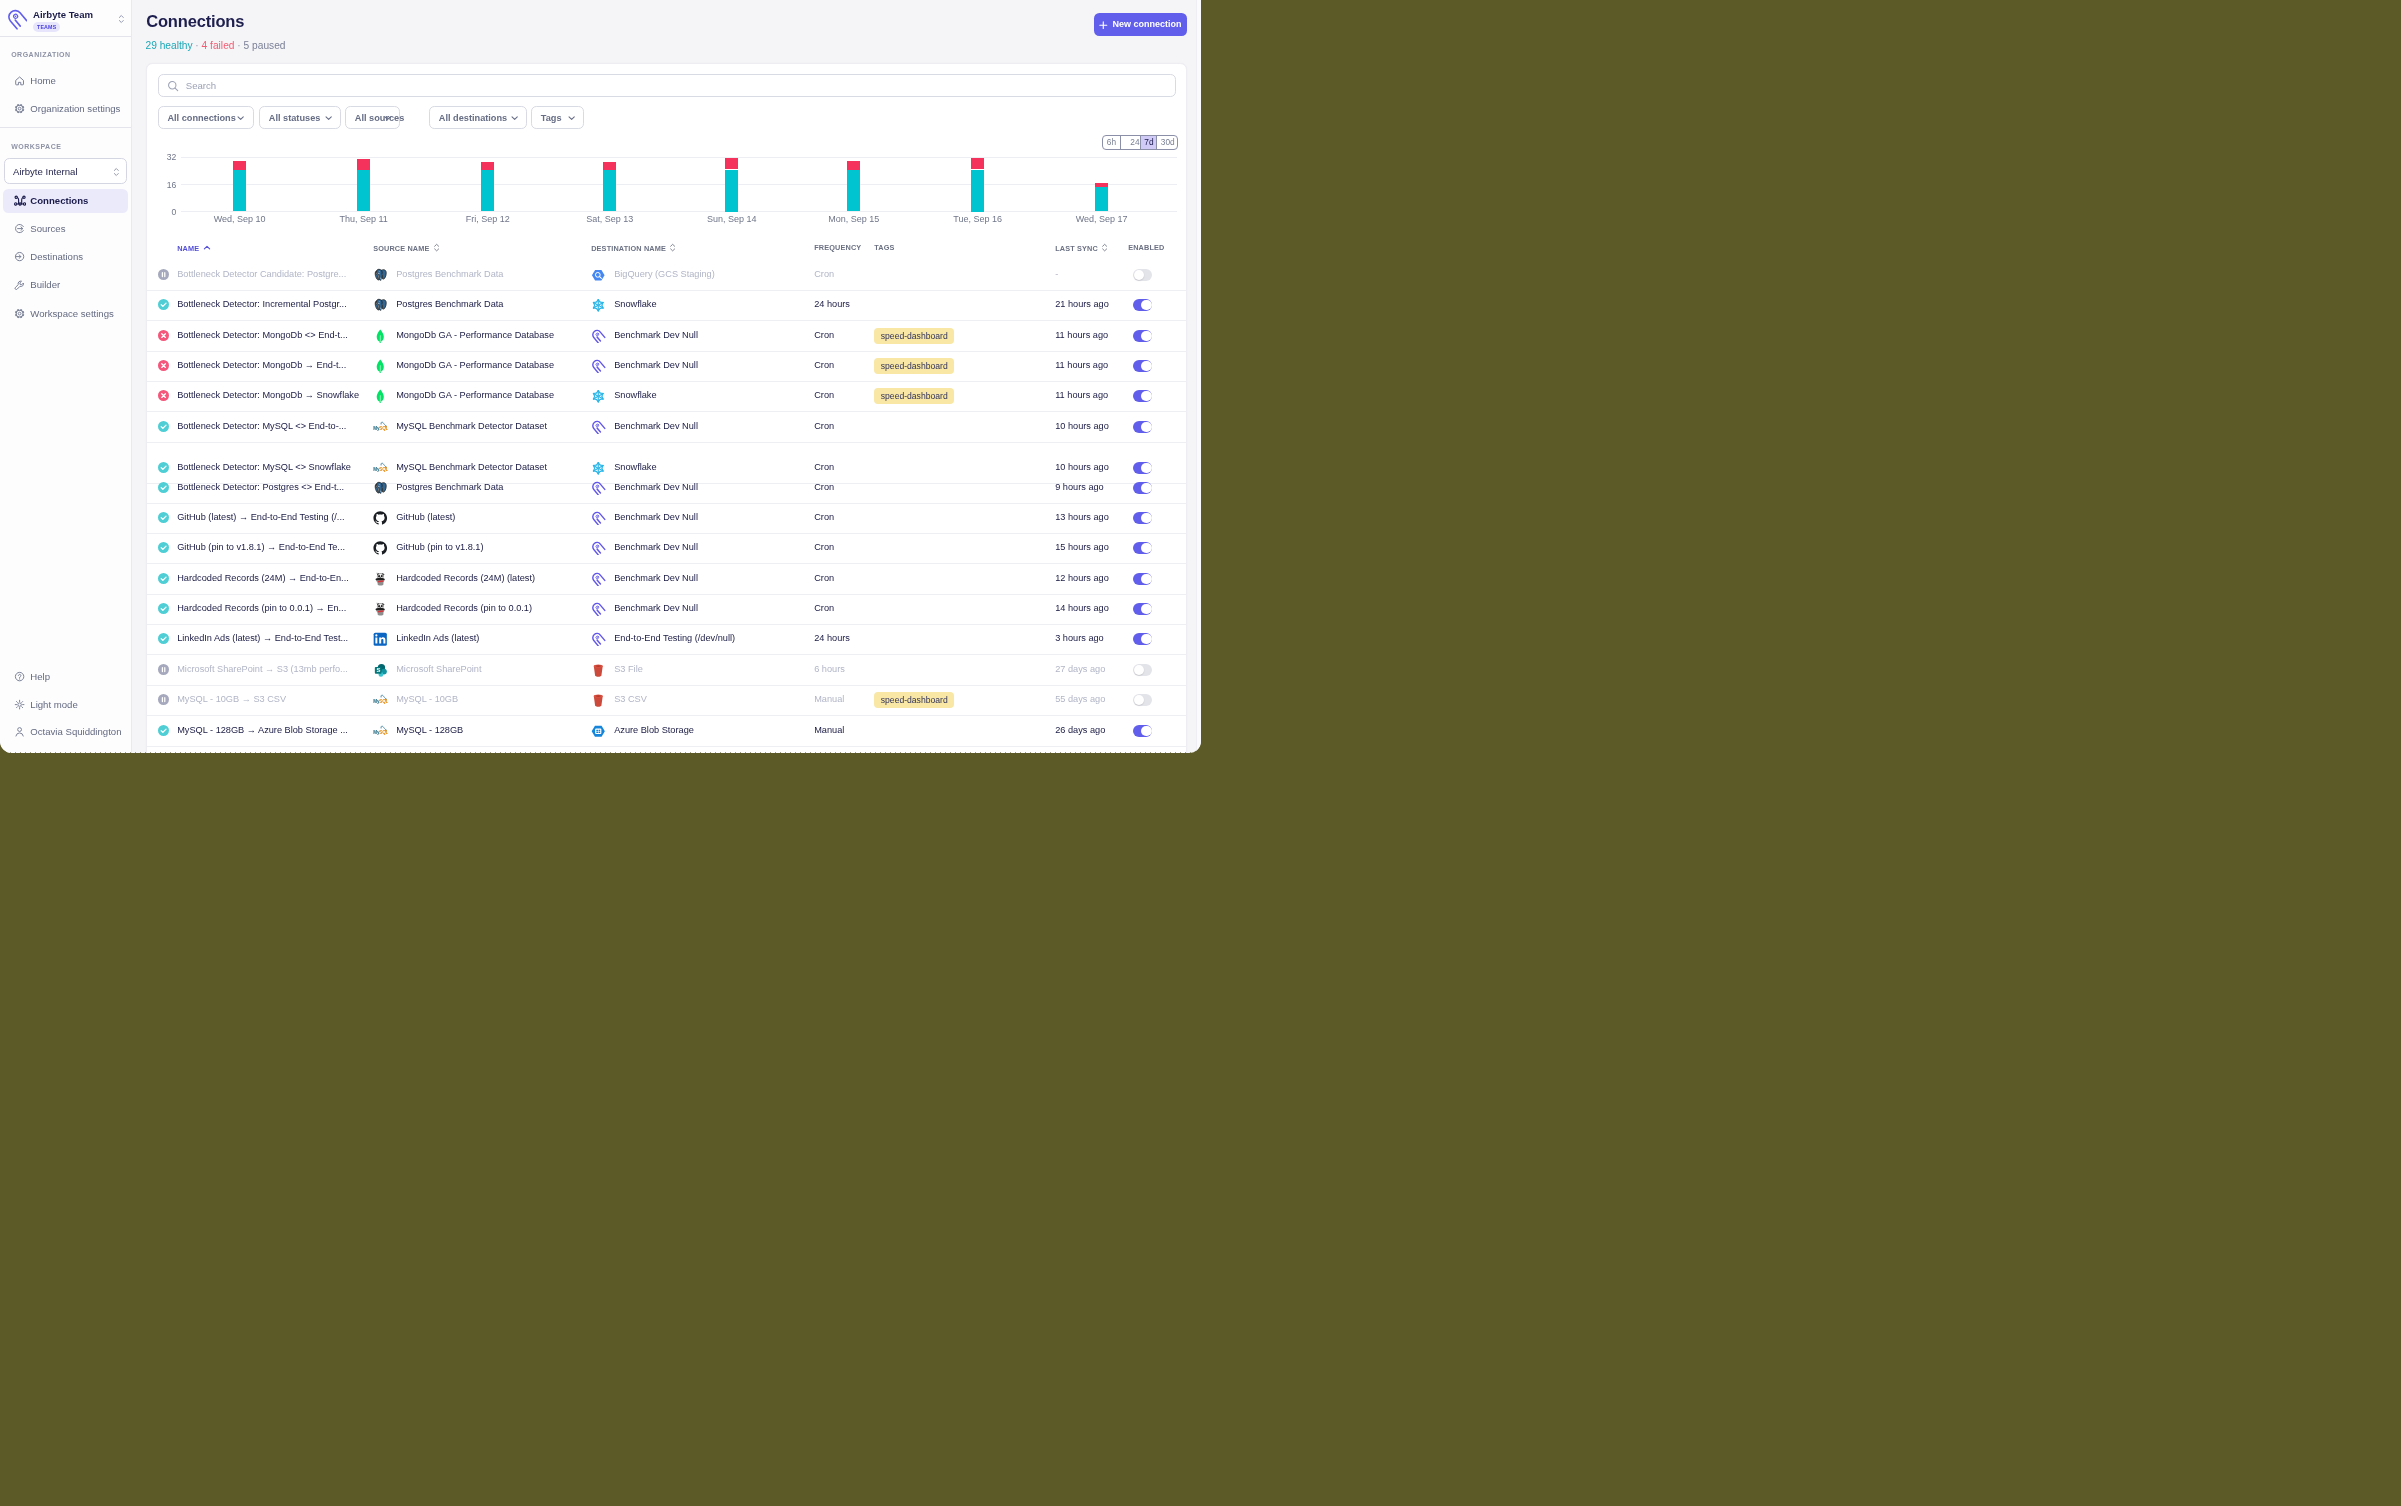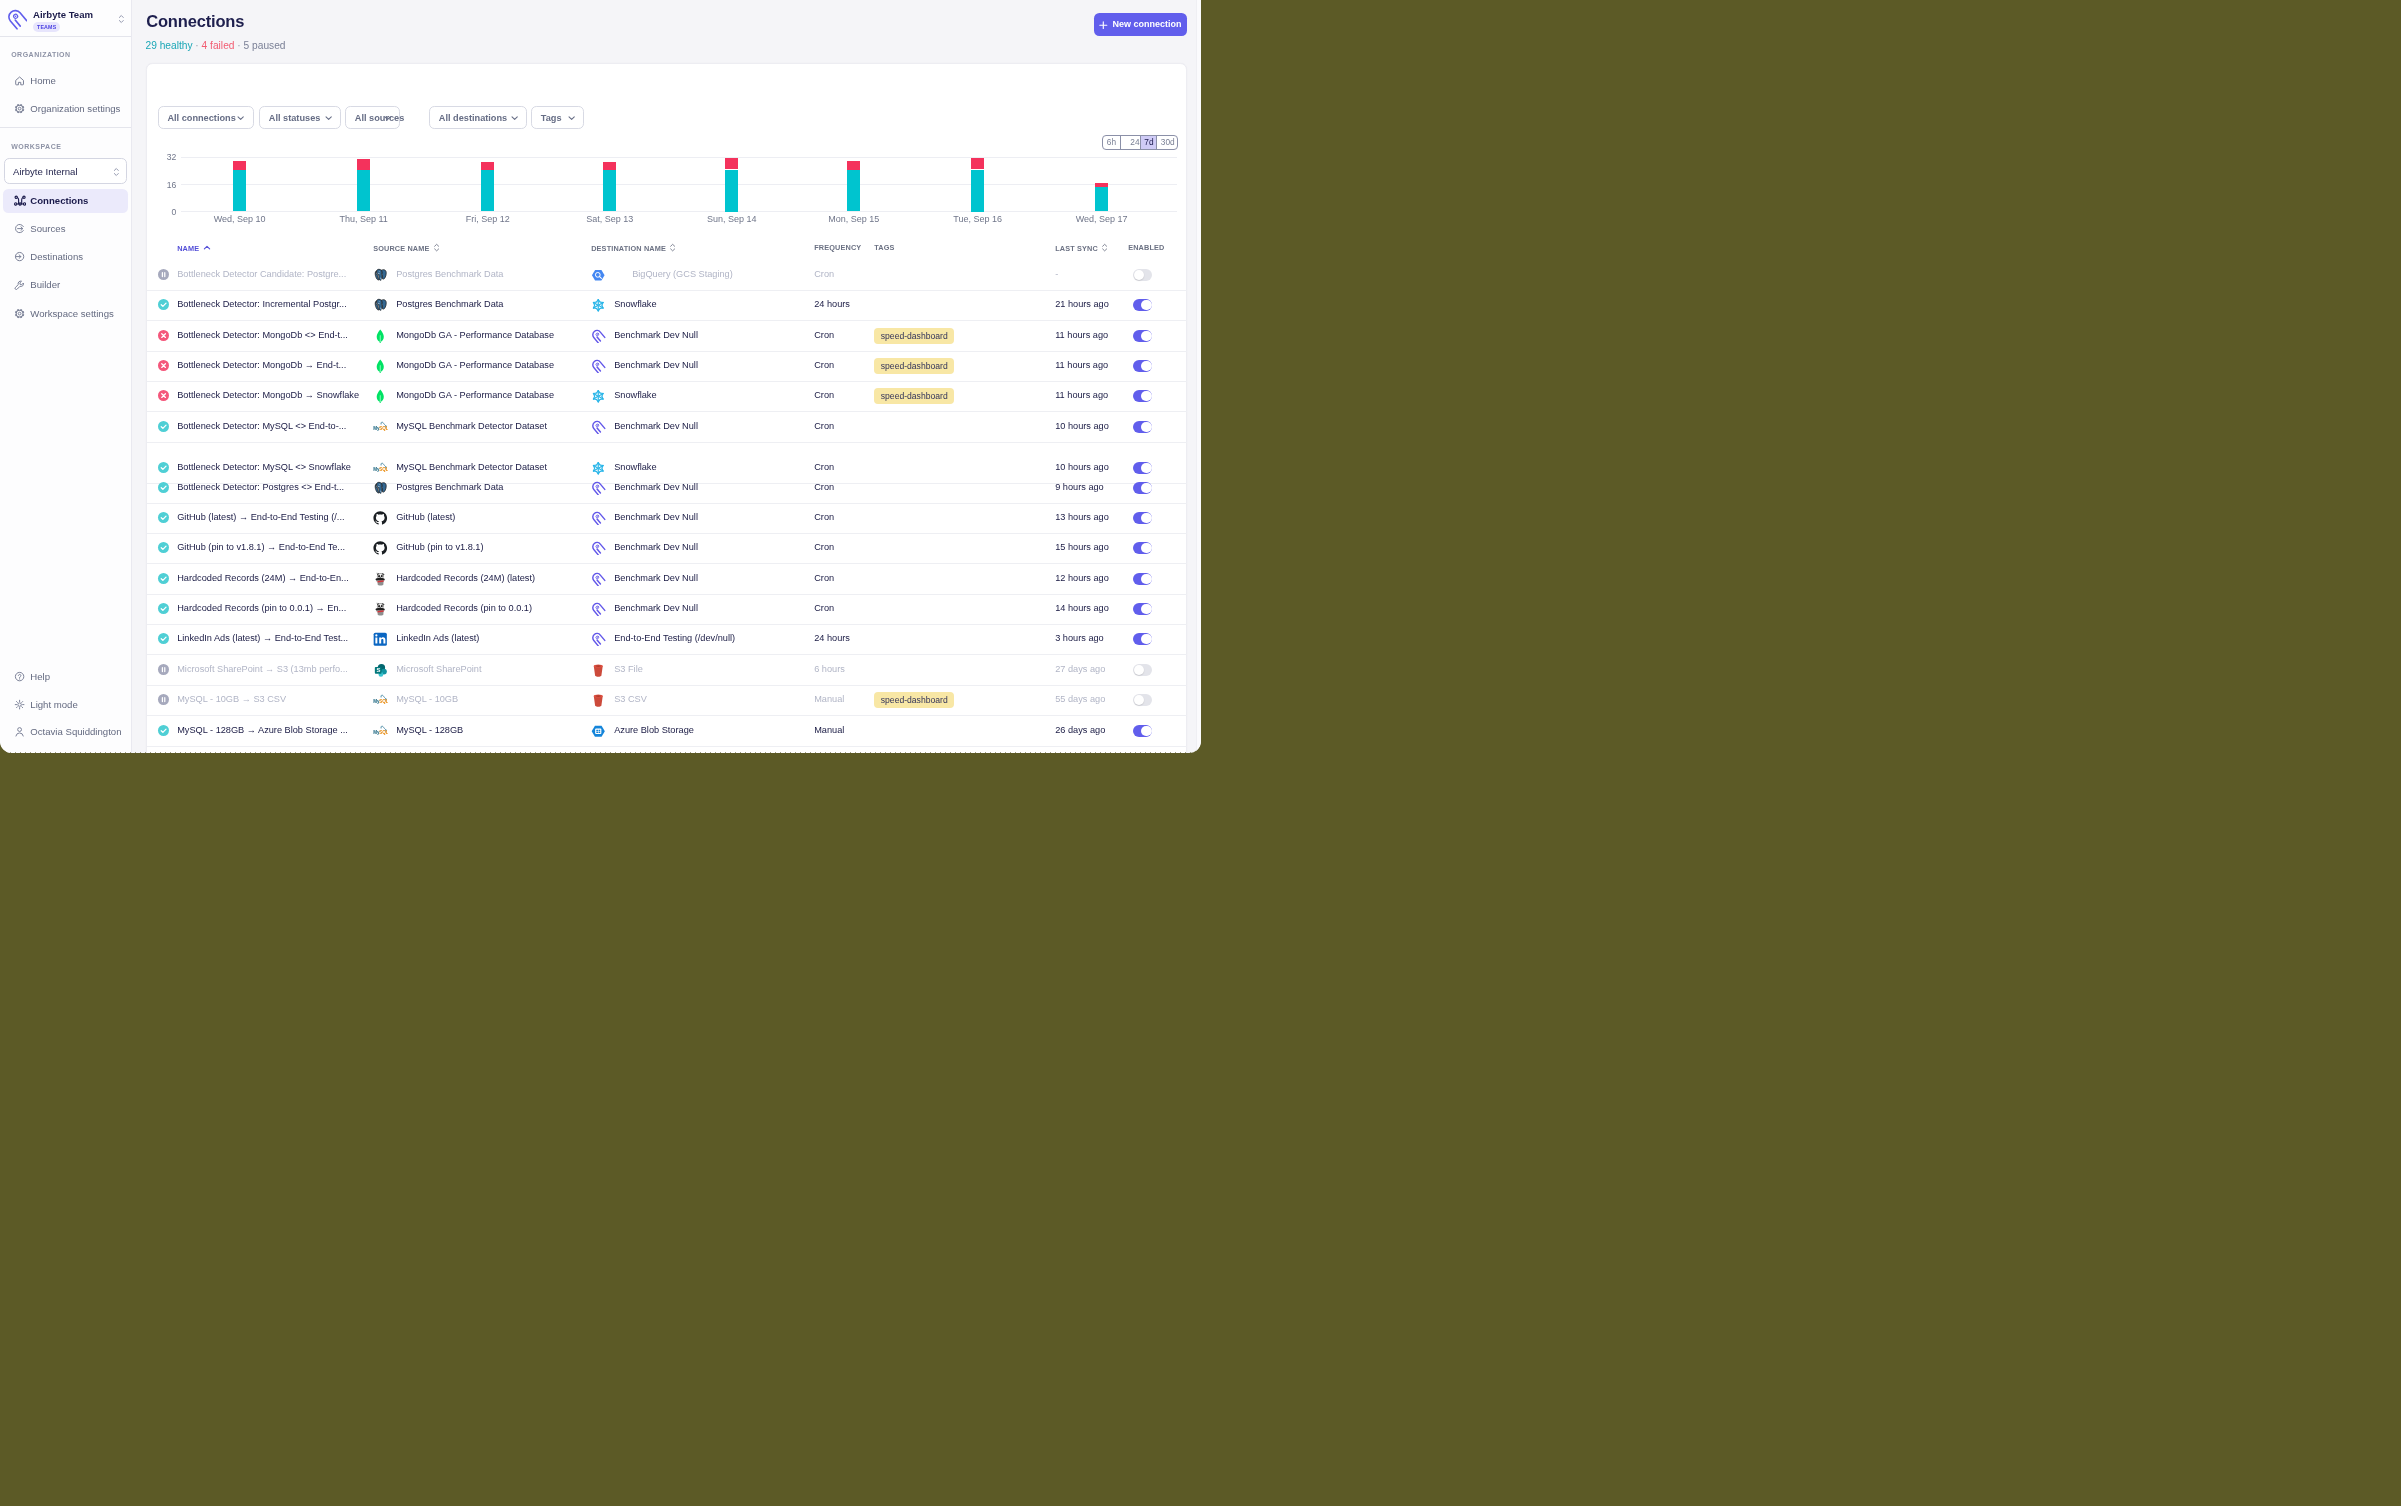--- a/index.html
+++ b/index.html
@@ -196,20 +196,27 @@
         <span class="lbl">Octavia Squiddington</span>
       </div>
 </div>
 <div class="main">
 <h1>Connections</h1>
 <div class="status-line"><span class="ok">29 healthy</span> <span style="color:#9BA0B1">·</span> <span class="bad">4 failed</span> <span style="color:#9BA0B1">·</span> 5 paused</div>
 <div class="btn-new"><svg width="8.6" height="8.6" viewBox="0 0 13 13" fill="none">
           <path d="M6.5 1.2v10.6M1.2 6.5h10.6" stroke="#fff" stroke-width="1.7" stroke-linecap="round"></path>
         </svg>New connection</div>
 <div class="card">
+<div class="search">
+          <svg width="12.5" height="12.5" viewBox="0 0 19 19" fill="none">
+            <circle cx="8" cy="8" r="5.6" stroke="#9CA2B5" stroke-width="1.6"></circle>
+            <path d="M12.2 12.2 16.3 16.3" stroke="#9CA2B5" stroke-width="1.6" stroke-linecap="round"></path>
+          </svg>
+          <span class="ph">Search</span>
+        </div>
 <div class="fbtn" style="left:10.6px;width:96px;">
           <span class="t">All connections</span>
           <span class="cv"><svg width="7.3" height="4.6" viewBox="0 0 11 7" fill="none">
               <path d="M1.5 1.2 5.5 5.2 9.5 1.2" stroke="#666D85" stroke-width="1.6" stroke-linecap="round" stroke-linejoin="round"></path>
             </svg></span>
         </div>
 <div class="fbtn" style="left:112px;width:82px;">
           <span class="t">All statuses</span>
           <span class="cv"><svg width="7.3" height="4.6" viewBox="0 0 11 7" fill="none">
               <path d="M1.5 1.2 5.5 5.2 9.5 1.2" stroke="#666D85" stroke-width="1.6" stroke-linecap="round" stroke-linejoin="round"></path>
@@ -299,21 +306,21 @@
 <path d="M11.8 15.3c.1 1.3.5 2.2 1.3 2.6" stroke="#fff" stroke-width="0.9" stroke-linecap="round" fill="none"></path>
 <circle cx="9.4" cy="5.4" r="0.5" fill="#fff"></circle>
             </svg></div>
 <div class="cell" style="left:249px;">Postgres Benchmark Data</div>
 <div class="sicon" style="left:444px;"><svg width="14.5" height="14.5" viewBox="0 0 22 22" fill="none">
               <path d="M6.2 3h9.6l4.8 8-4.8 8H6.2l-4.8-8Z" fill="#4487F2"></path>
 <circle cx="10.3" cy="10.4" r="3.6" stroke="#fff" stroke-width="1.5" fill="none"></circle>
 <path d="M13 13.1l2.8 2.8" stroke="#fff" stroke-width="1.6" stroke-linecap="round"></path>
 <path d="M8.6 10.3v1.7M10.3 9.2v2.8M12 10v2" stroke="#fff" stroke-width="0.001"></path>
             </svg></div>
-<div class="cell" style="left:467px;margin-left:18px;">BigQuery (GCS Staging)</div>
+<div class="cell" style="left:467px;">BigQuery (GCS Staging)</div>
 <div class="cell" style="left:667px;">Cron</div>
 <div class="cell" style="left:908px;">-</div>
 <div class="tgl off"></div>
 </div>
 <div class="row" style="top:227px;">
 <div class="stat" style="background:#4FCFD5;"><svg width="11.2" height="11.2" viewBox="0 0 17 17">
               <path d="M4.9 8.7 7.4 11.2 12.2 6.2" stroke="#fff" stroke-width="1.9" fill="none" stroke-linecap="round" stroke-linejoin="round"></path>
             </svg></div>
 <div class="cell nm" style="left:30px;">Bottleneck Detector: Incremental Postgr...</div>
 <div class="sicon" style="left:226px;"><svg width="14.5" height="14.5" viewBox="0 0 22 22" fill="none">

